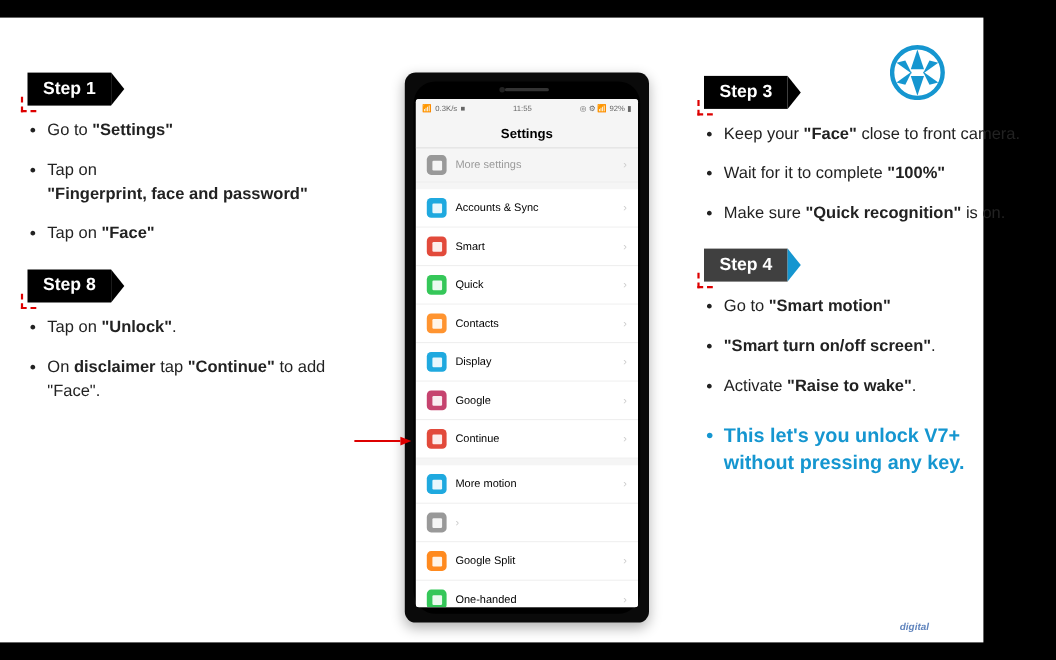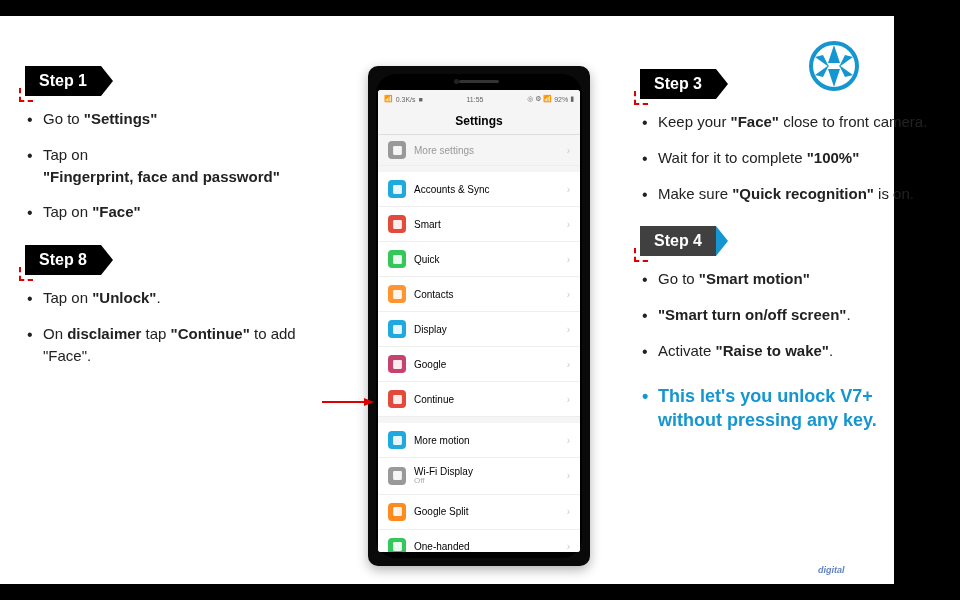--- a/index.html
+++ b/index.html
@@ -192,21 +192,20 @@
               </div>
               <div class="row-text">More motion</div>
               <div class="chev">›</div>
             </div>
             <div class="row">
               <div class="icon-box" style="background: rgb(153, 153, 153);">
                 <svg viewBox="0 0 10 10">
                   <rect x="1" y="1" width="8" height="8" rx="1" fill="#fff" opacity=".9"></rect>
                 </svg>
               </div>
-              <div class="row-text">Wi-Fi Display<div class="row-sub">Off</div></div>
               <div class="chev">›</div>
             </div>
             <div class="row">
               <div class="icon-box" style="background: rgb(255, 138, 31);">
                 <svg viewBox="0 0 10 10">
                   <rect x="1" y="1" width="8" height="8" rx="1" fill="#fff" opacity=".9"></rect>
                 </svg>
               </div>
               <div class="row-text">Google Split</div>
               <div class="chev">›</div>

